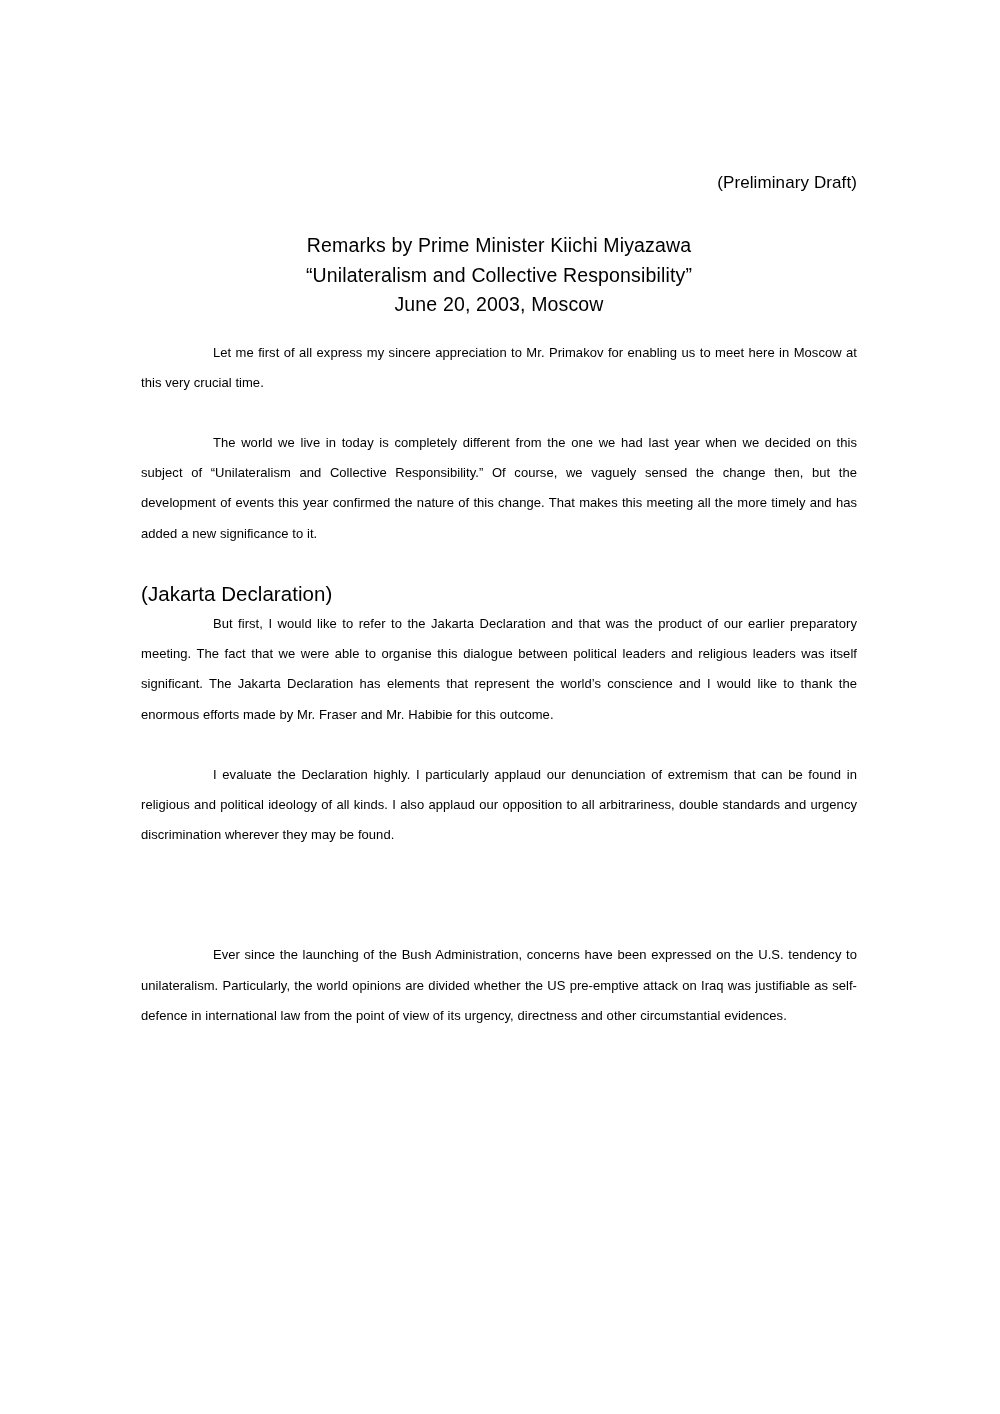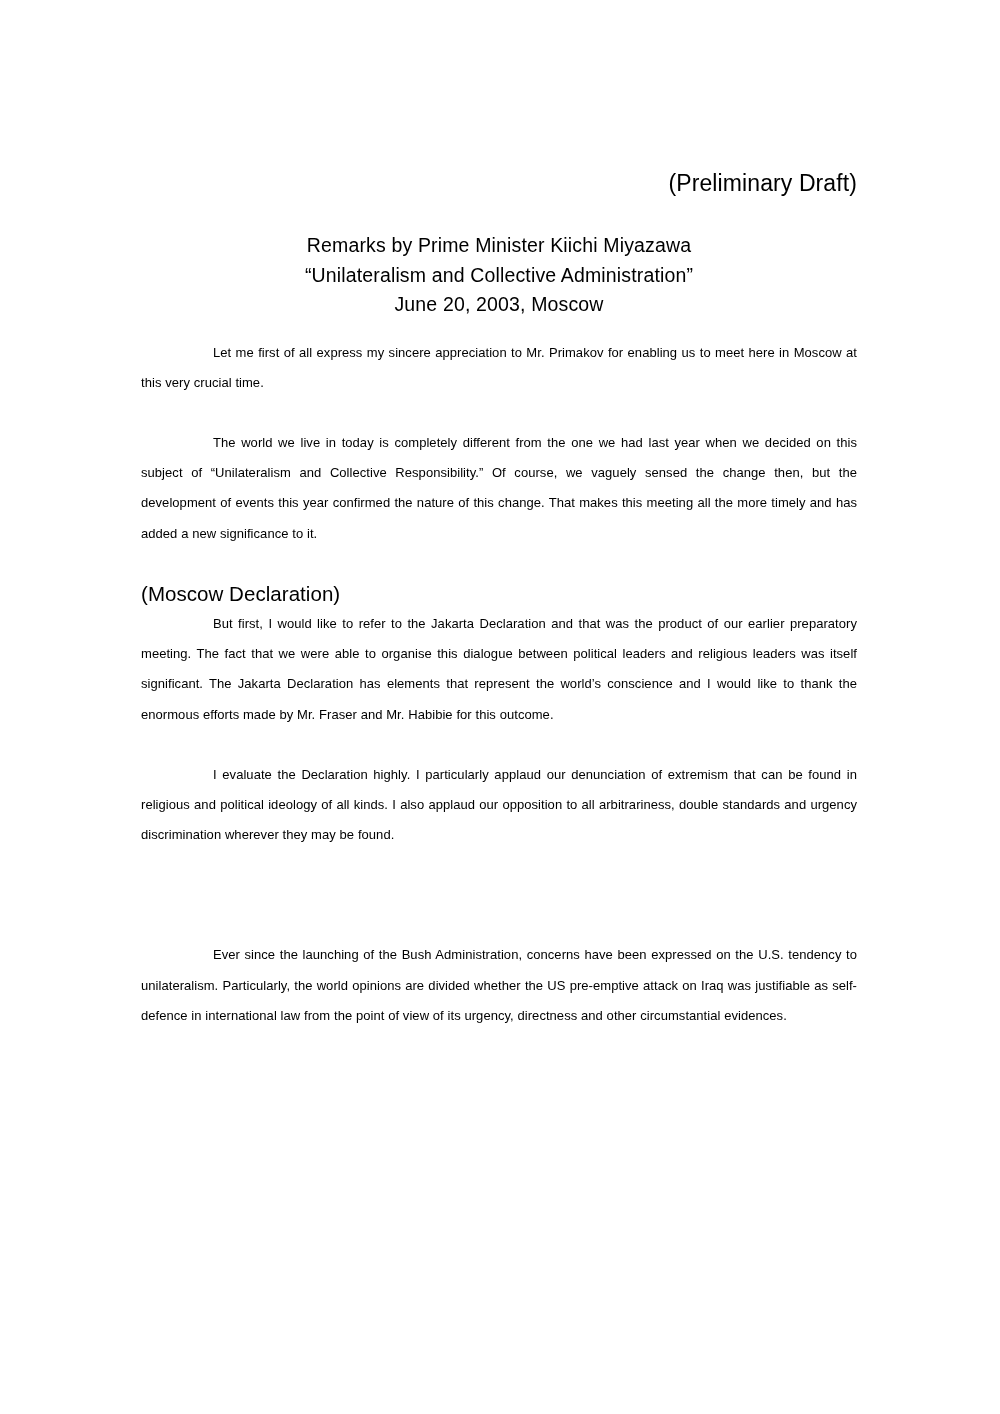--- a/index.html
+++ b/index.html
@@ -22,21 +22,21 @@
     box-sizing: border-box;
   }
   .content {
     position: absolute;
     left: 141px;
     top: 168px;
     width: 716px;
   }
   .draft-label {
     text-align: right;
-    font-size: 23px;
+    font-size: 17px;
     line-height: 30px;
     letter-spacing: 0.1px;
     white-space: nowrap;
   }
   .title-block {
     margin-top: 33px;
     text-align: center;
   }
   .title-line {
     font-weight: normal;
@@ -72,35 +72,35 @@
 </head>
 <body>
 
 <div class="page">
   <div class="content">
 
     <div class="draft-label">(Preliminary Draft)</div>
 
     <div class="title-block">
       <div class="title-line">Remarks by Prime Minister Kiichi Miyazawa</div>
-      <div class="title-line">“Unilateralism and Collective Administration”</div>
+      <div class="title-line">“Unilateralism and Collective Responsibility”</div>
       <div class="title-line">June 20, 2003, Moscow</div>
     </div>
 
     <div class="body-block">
 
       <p class="para">Let me first of all express my sincere appreciation to Mr. Primakov for enabling us to meet here in Moscow at this very crucial time.</p>
 
       <div class="gap-1"></div>
 
       <p class="para">The world we live in today is completely different from the one we had last year when we decided on this subject of “Unilateralism and Collective Responsibility.”   Of course, we vaguely sensed the change then, but the development of events this year confirmed the nature of this change.   That makes this meeting all the more timely and has added a new significance to it.</p>
 
       <div class="gap-1"></div>
 
-      <p class="section-head">(Moscow Declaration)</p>
+      <p class="section-head">(Jakarta Declaration)</p>
 
       <p class="para">But first, I would like to refer to the Jakarta Declaration and that was the product of our earlier preparatory meeting.   The fact that we were able to organise this dialogue between political leaders and religious leaders was itself significant.   The Jakarta Declaration has elements that represent the world’s conscience and I would like to thank the enormous efforts made by Mr. Fraser and Mr. Habibie for this outcome.</p>
 
       <div class="gap-1"></div>
 
       <p class="para">I evaluate the Declaration highly.   I particularly applaud our denunciation of extremism that can be found in religious and political ideology of all kinds.   I also applaud our opposition to all arbitrariness, double standards and urgency discrimination wherever they may be found.</p>
 
       <div class="gap-3"></div>
 
 

